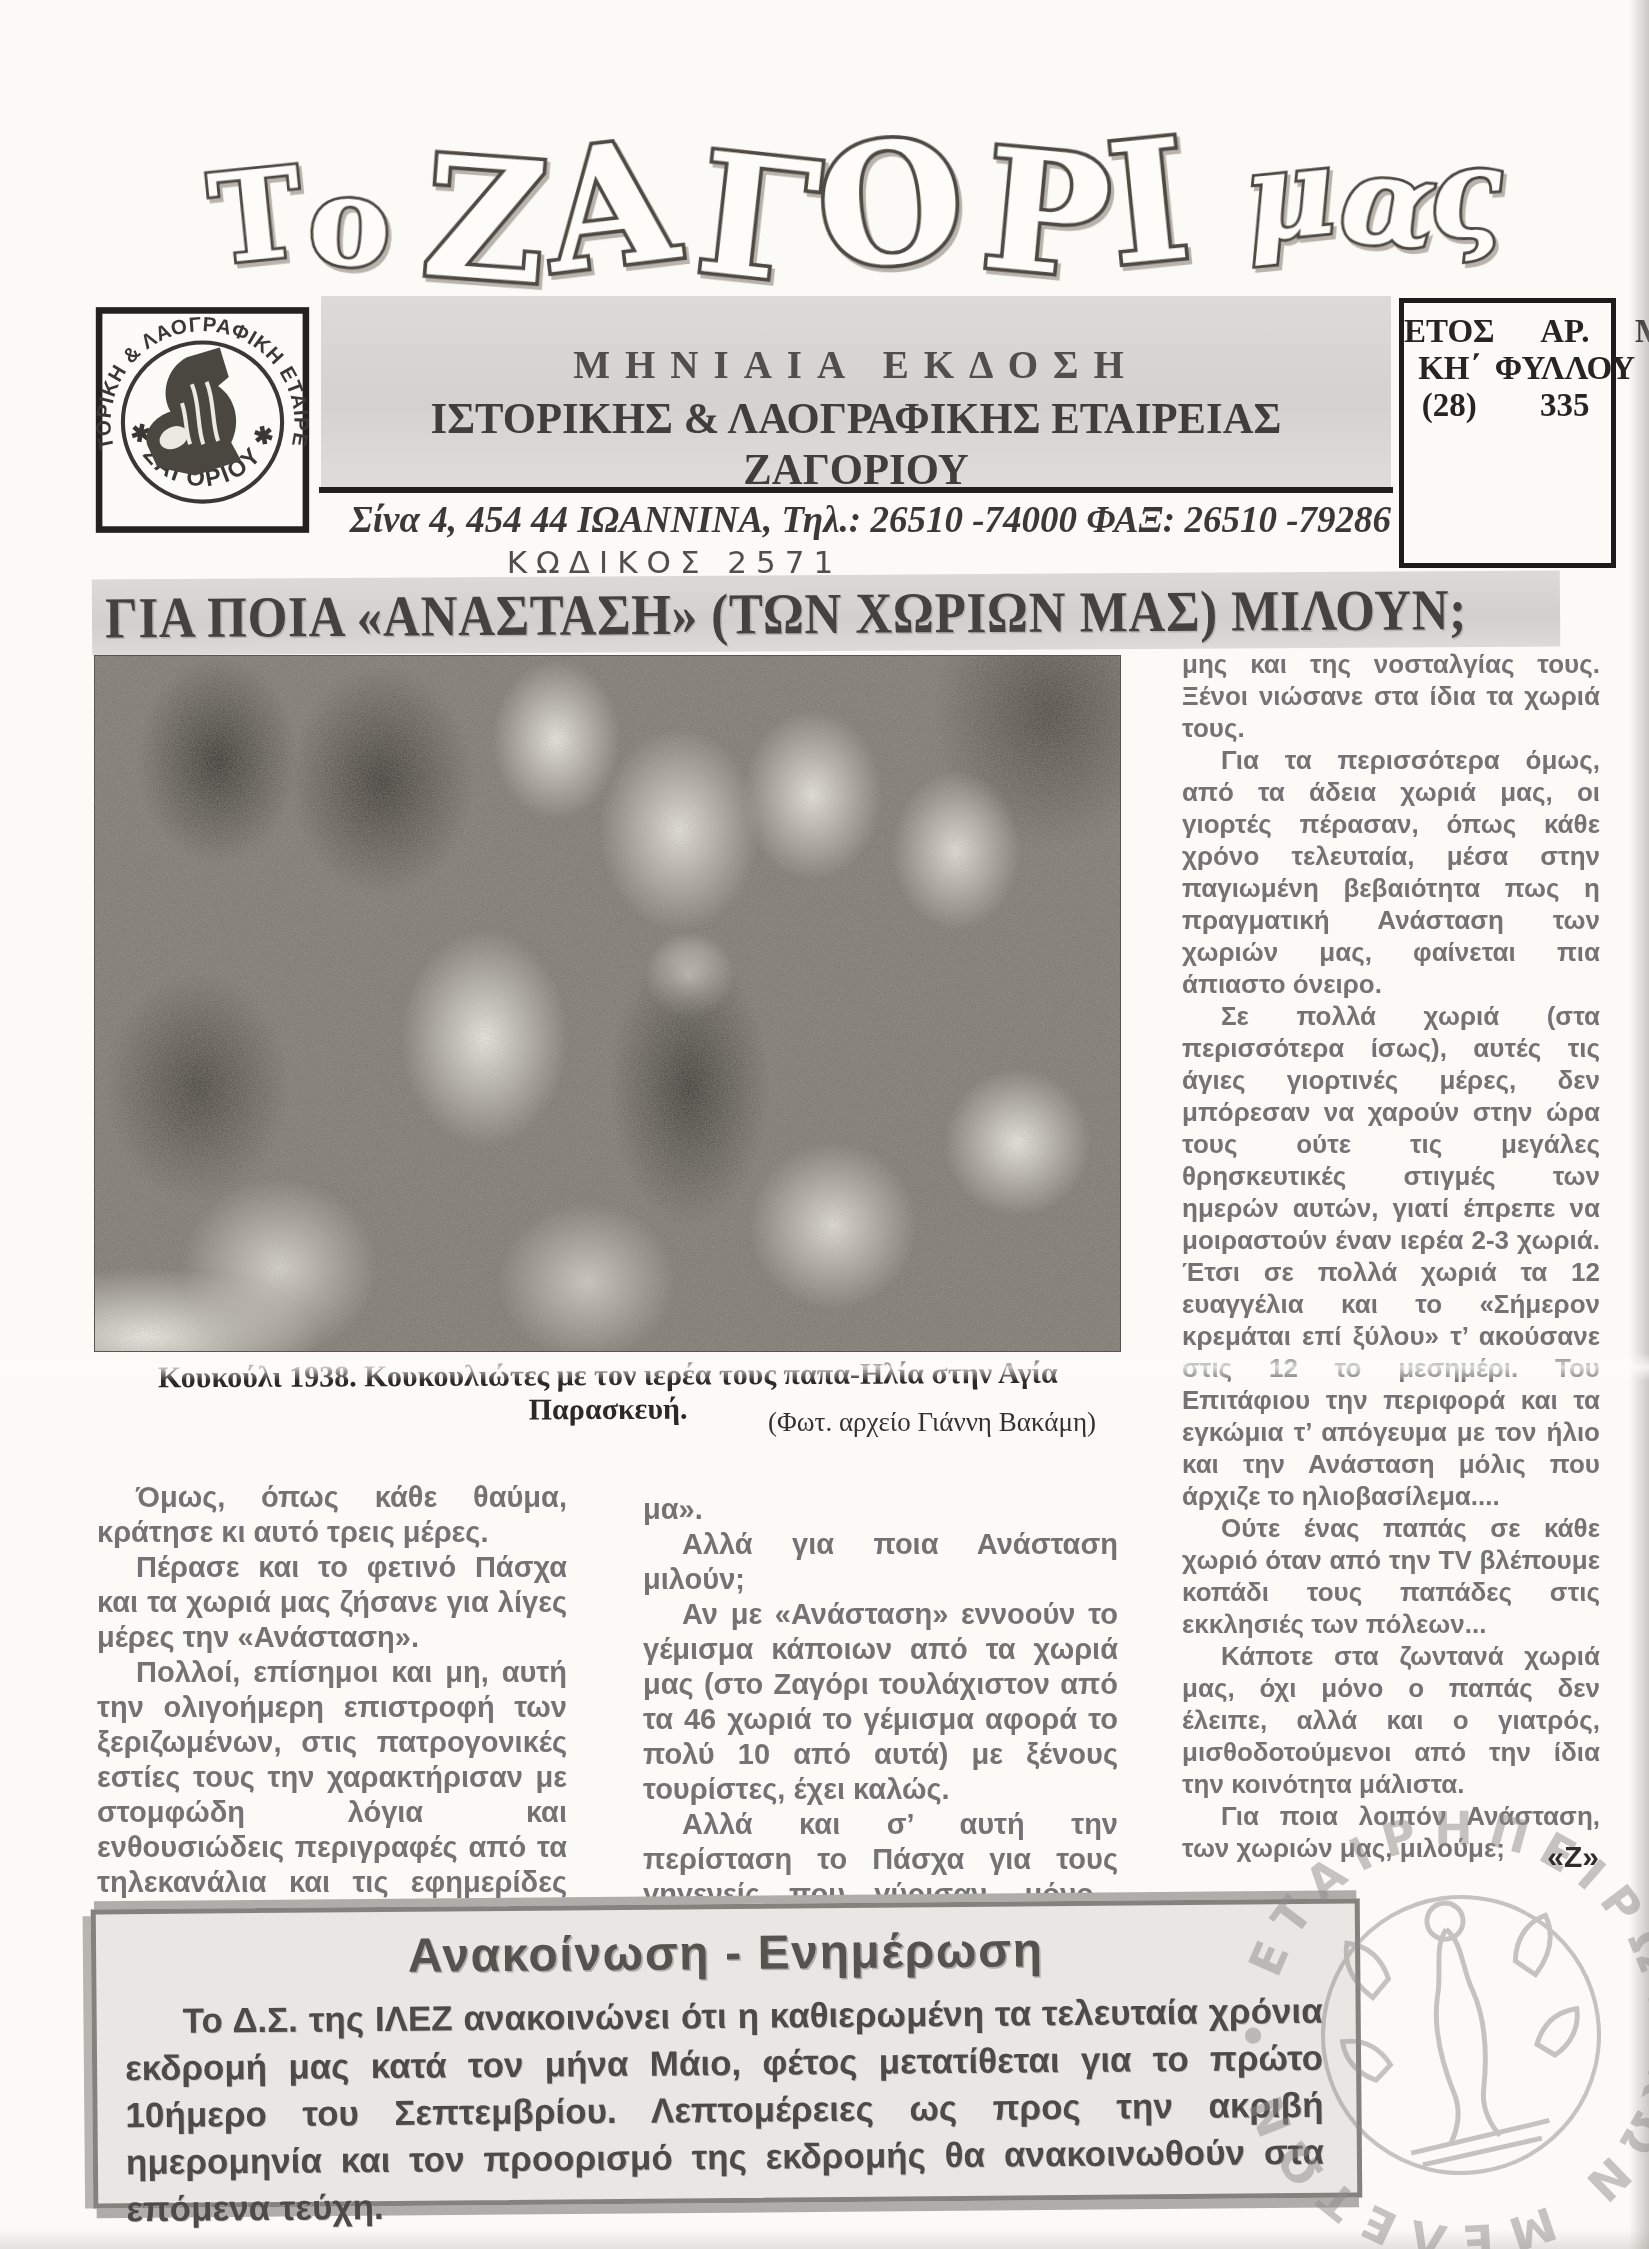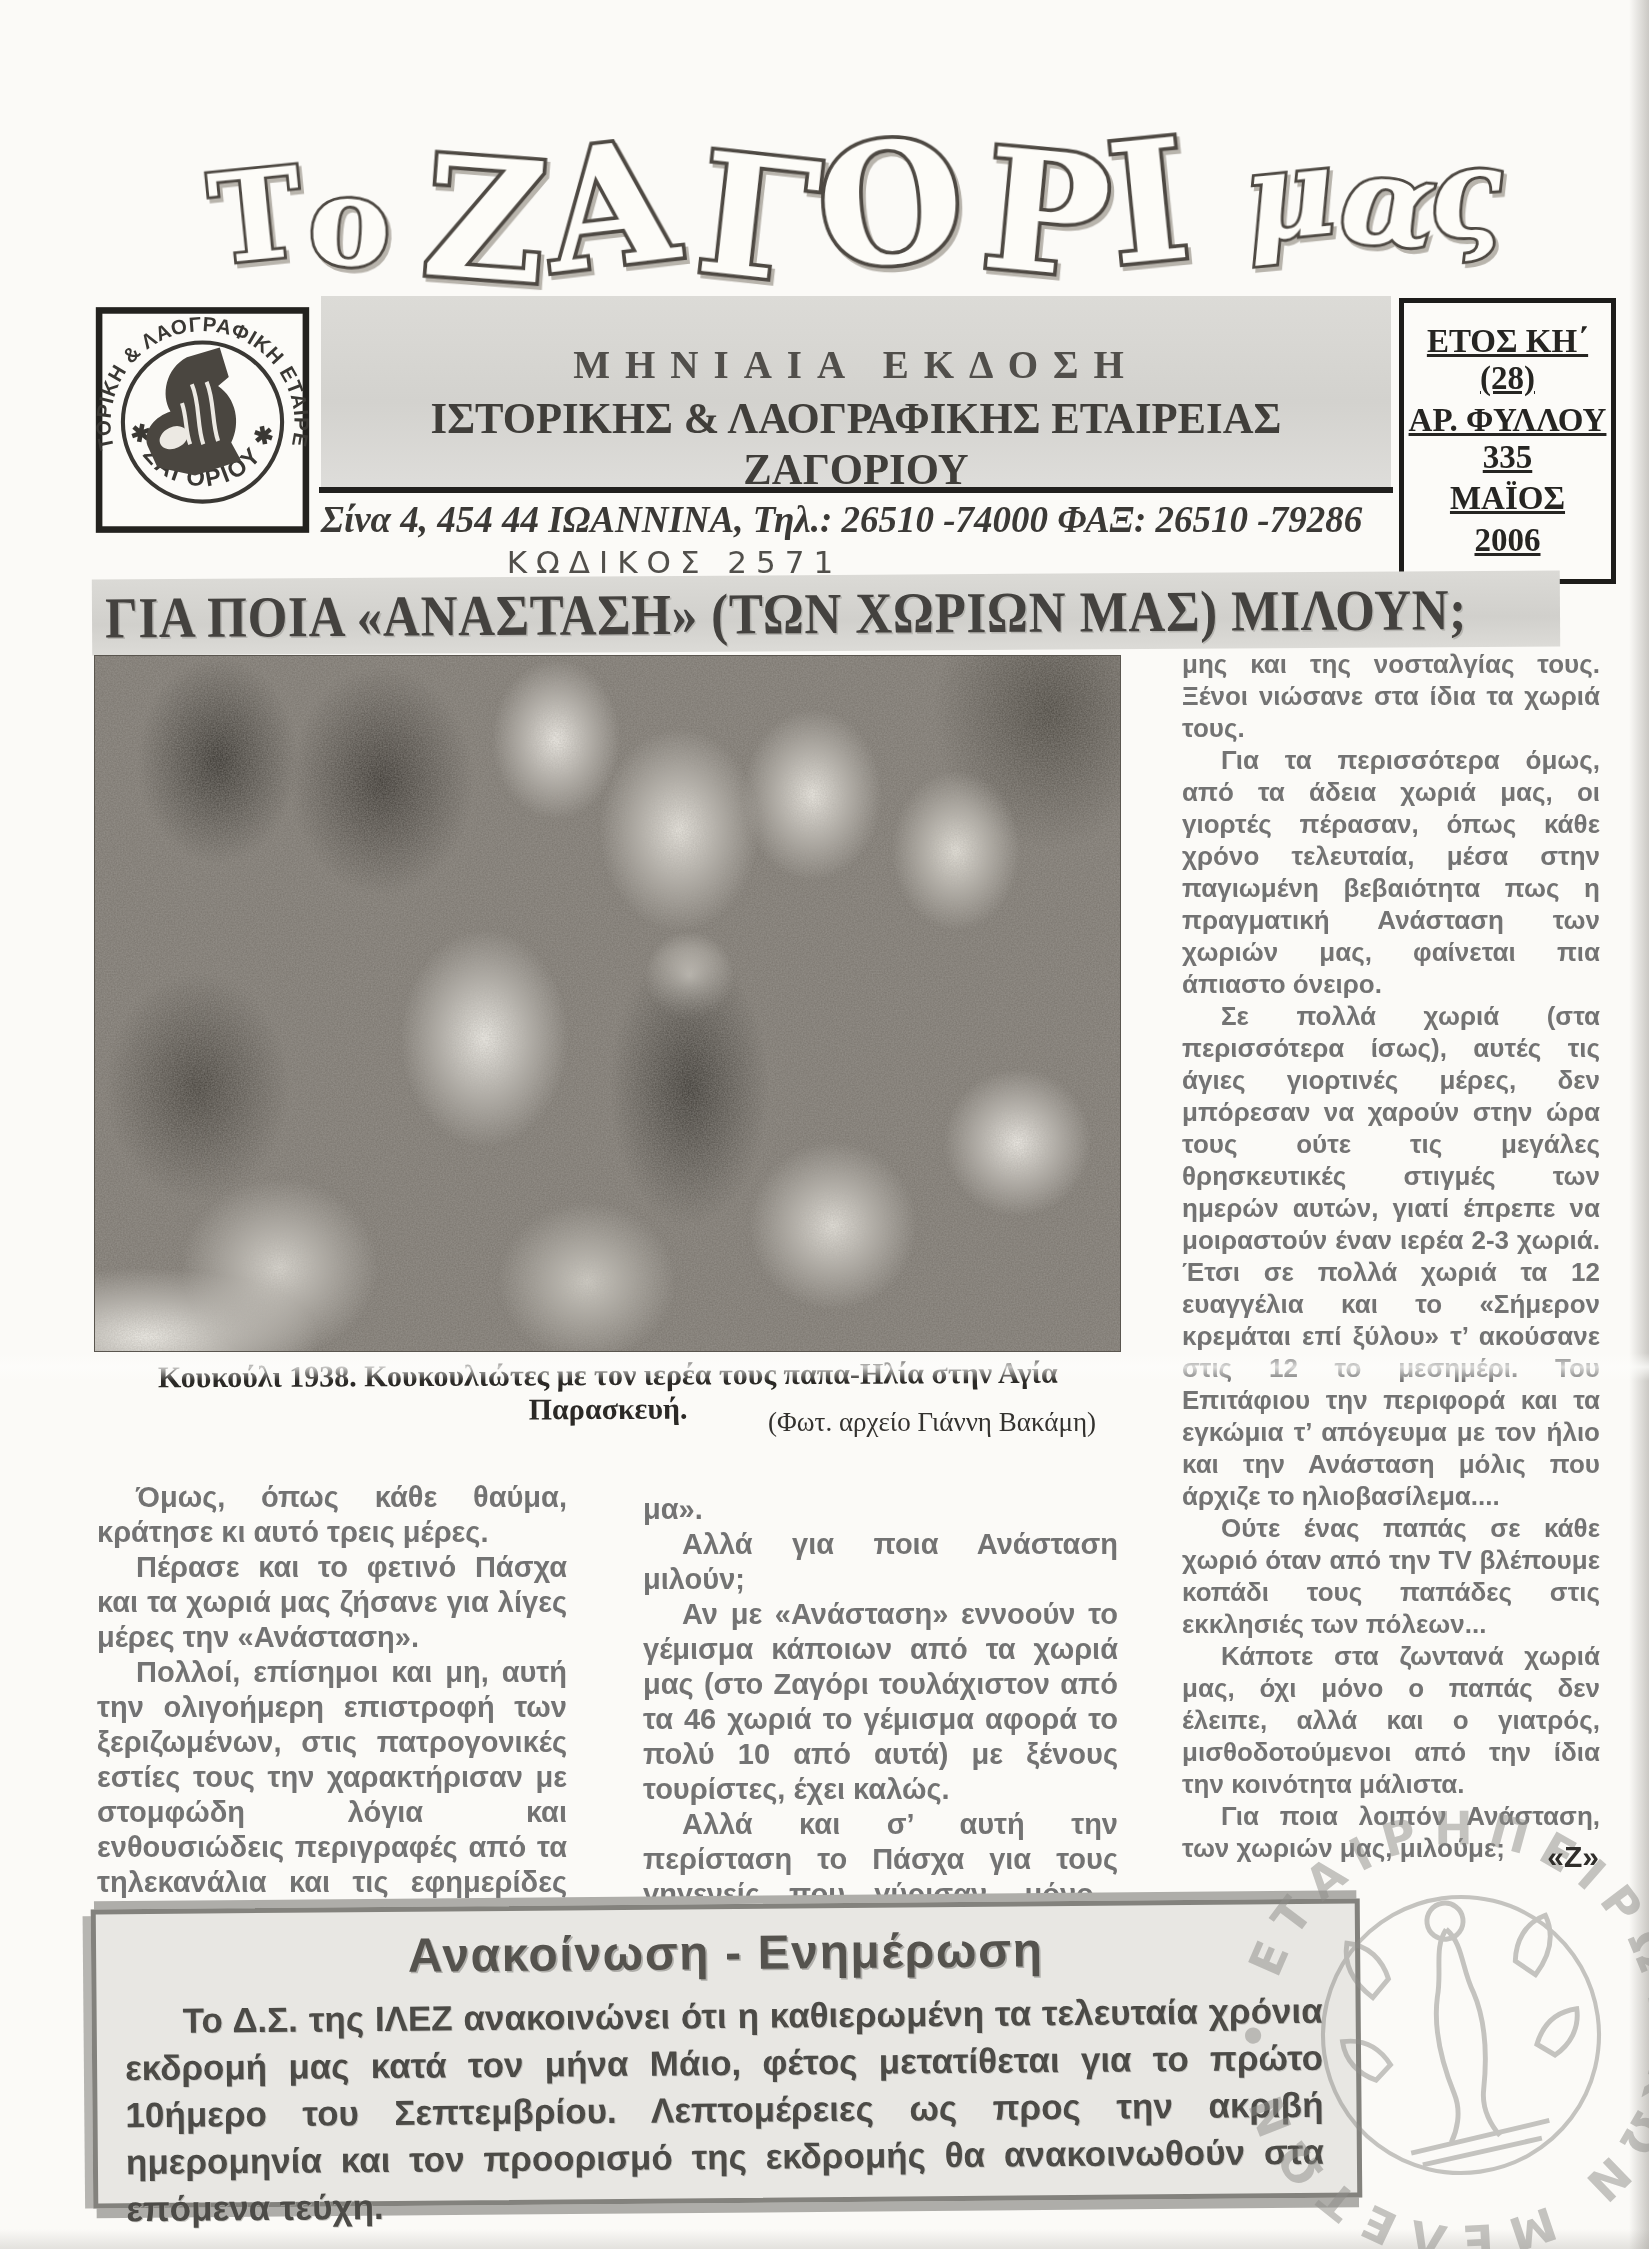--- a/index.html
+++ b/index.html
@@ -17,29 +17,29 @@
   .logo-box{left:95px;top:306px;width:215px;height:228px;}
   .band{left:321px;top:296px;width:1070px;height:192px;
         background:linear-gradient(180deg,#dcdbd7 0%,#d3d2ce 55%,#deddda 100%);}
   .band-line1{left:321px;top:314px;width:1070px;text-align:center;
         font-family:"Liberation Serif",serif;font-weight:bold;font-size:39px;
         letter-spacing:15px;color:#514f4b;margin-top:28px;}
   .band-line2{left:321px;top:393px;width:1070px;text-align:center;
         font-family:"Liberation Serif",serif;font-weight:bold;font-size:44px;
         color:#403e3a;transform:scaleX(0.97);}
   .black-rule{left:319px;top:487px;width:1074px;height:5.8px;background:#21201e;}
-  .address{left:321px;top:498px;width:1070px;text-align:left;
+  .address{left:321px;top:498px;width:1070px;text-align:right;
         font-family:"Liberation Serif",serif;font-weight:bold;font-style:italic;
         font-size:37px;color:#3b3936;}
   .kodikos{left:329px;top:544px;width:691px;text-align:center;
         font-family:"DejaVu Sans",sans-serif;font-size:31px;letter-spacing:9px;color:#514f4b;}
   .issue-box{left:1399px;top:298px;width:207px;height:240px;border:5px solid #1d1c1a;
-        background:#fcfbf8;display:flex;flex-direction:column;justify-content:space-around;
+        background:#fcfbf8;display:flex;flex-direction:row;justify-content:space-around;
         text-align:center;font-family:"Liberation Serif",serif;font-weight:bold;
-        font-size:33px;color:#262522;padding:18px 0;text-decoration:underline;}
+        font-size:33px;color:#262522;padding:10px 0;}
 
   
   .headline{left:92px;top:575px;width:1468px;height:76px;transform:rotate(-0.35deg);
         background:linear-gradient(180deg,#dbdad6,#d1d0cc 60%,#dcdbd7);
         display:flex;align-items:center;}
   .headline span{display:inline-block;font-family:"Liberation Serif",serif;font-weight:bold;
         font-size:58px;color:#44423f;letter-spacing:0.8px;white-space:nowrap;
         transform:scaleX(0.88);transform-origin:left center;padding-left:15px;
         text-shadow:1.6px 1.6px 0 rgba(180,178,174,0.9);}
 

